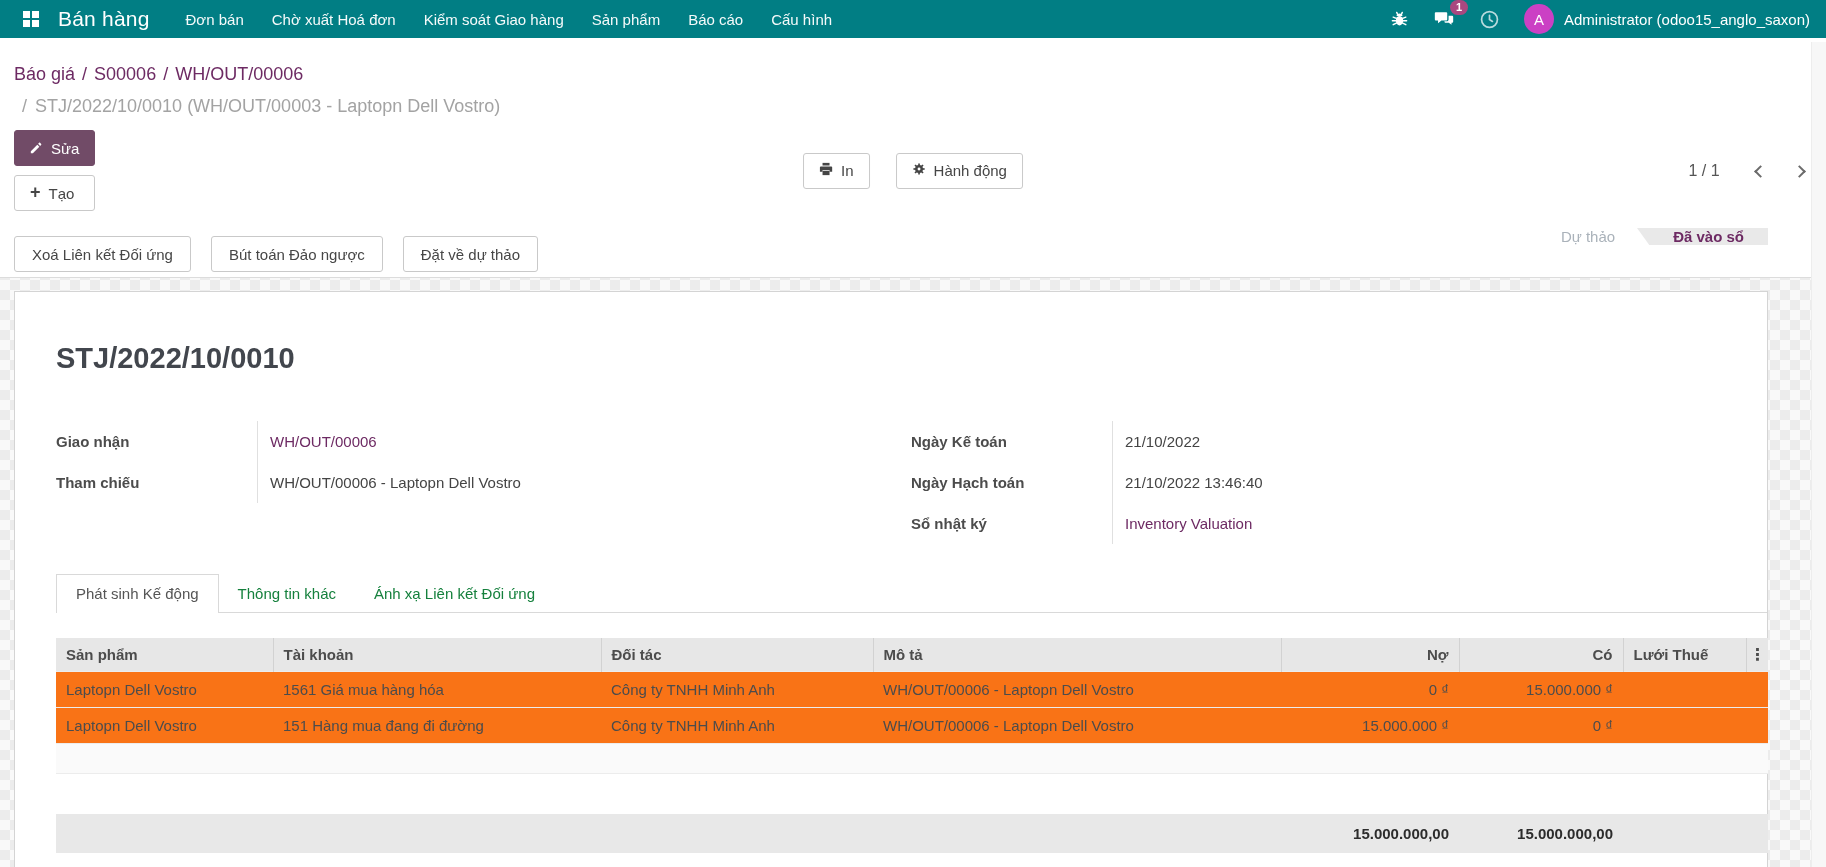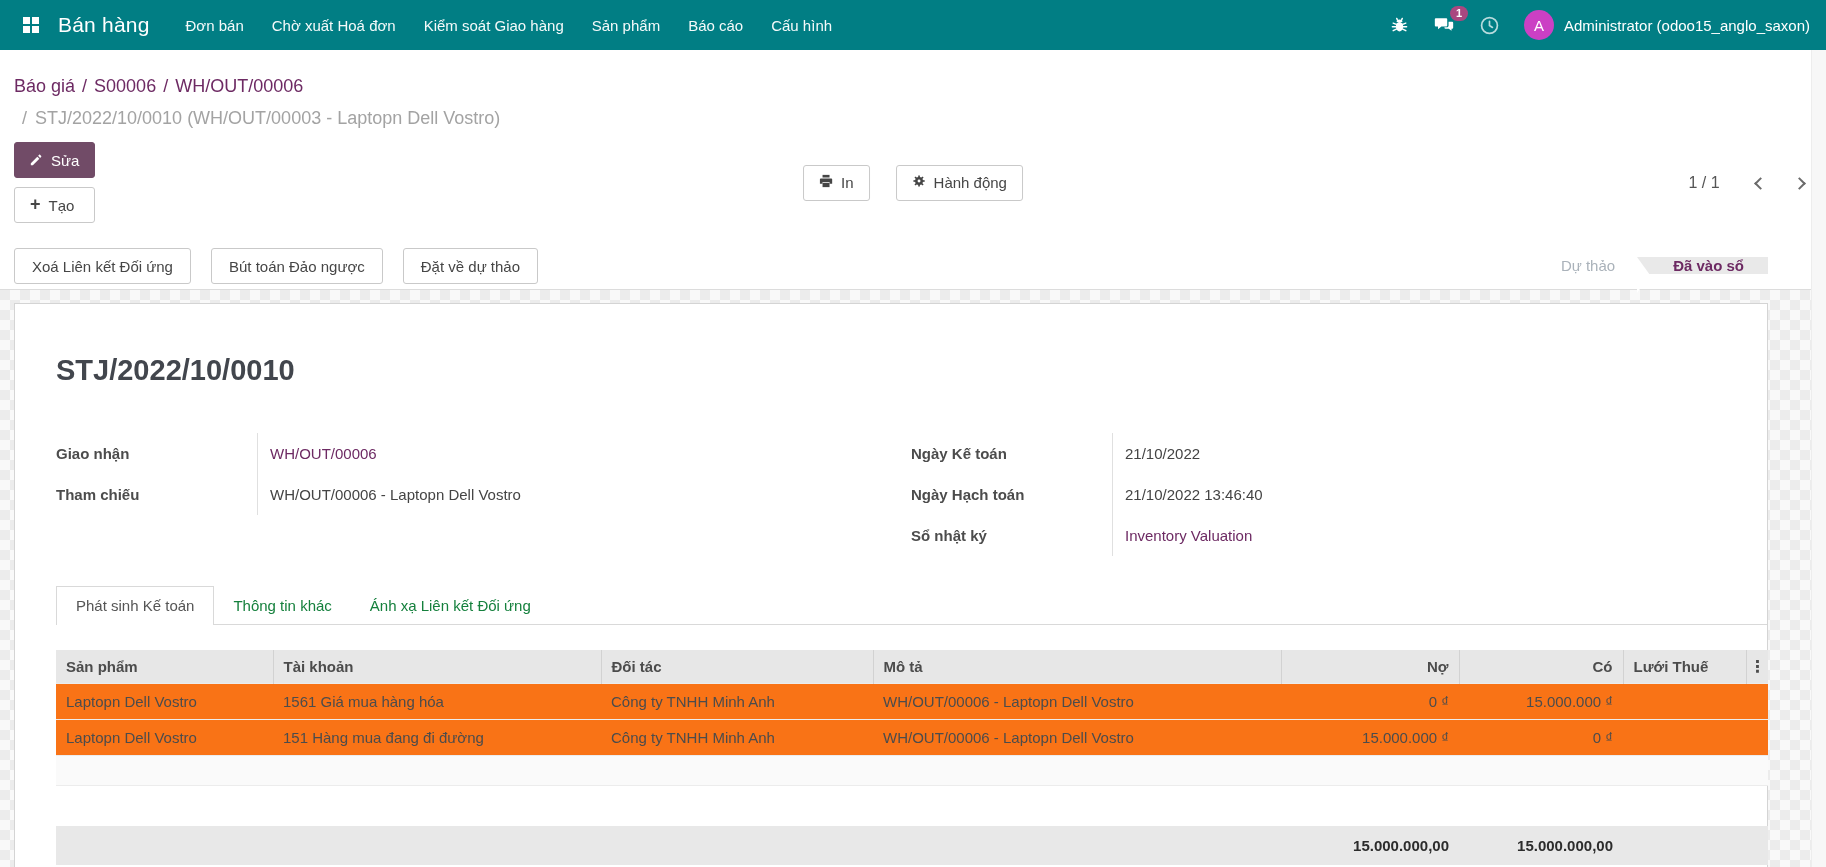--- a/index.html
+++ b/index.html
@@ -3,21 +3,21 @@
 <meta charset="utf-8">
 <style>
   * { box-sizing: border-box; }
   body { margin:0; width:1826px; height:867px; overflow:hidden;
          font-family:"Liberation Sans","DejaVu Sans",sans-serif; color:#4c4c4c; }
   .page { position:relative; width:1826px; height:867px;
           background: conic-gradient(#ececec 25%, #f9f9f9 0 50%, #ececec 0 75%, #f9f9f9 0);
           background-size:20px 20px; }
 
   
-  .topbar { height:50px; background:#017e84; display:flex; align-items:center;
+  .topbar { height:38px; background:#017e84; display:flex; align-items:center;
             padding:0 16px; color:#fff; position:relative; z-index:5; }
   .apps-btn { display:flex; align-items:center; padding:4px 6px; cursor:pointer; }
   .brand { font-size:21px; font-weight:500; margin:0 22px 0 12px; letter-spacing:.2px; }
   .menu { display:flex; align-items:center; }
   .menu-item { padding:12px 14px; font-size:15px; color:rgba(255,255,255,.96); cursor:pointer; }
   .topbar-right { margin-left:auto; display:flex; align-items:center; gap:24px; }
   .icon-btn { position:relative; display:flex; align-items:center; cursor:pointer; }
   .badge { position:absolute; top:-8px; right:-13px; background:#a94880; color:#fff;
            border-radius:9px; font-size:11px; font-weight:700; padding:1px 6px; line-height:13px; }
   .user { display:flex; align-items:center; gap:10px; cursor:pointer; }
@@ -43,21 +43,21 @@
   .plus-glyph { font-size:18px; font-weight:700; line-height:1; margin-top:-2px; }
   .pager { margin-left:auto; display:flex; align-items:center; gap:36px; padding-right:6px; }
   .pager-count { font-size:16px; color:#555; }
   .chev { display:inline-block; width:9px; height:9px; border-top:2.4px solid #6b6b6b;
           border-left:2.4px solid #6b6b6b; cursor:pointer; }
   .chev-left { transform:rotate(-45deg); }
   .chev-right { transform:rotate(135deg); margin-left:26px; }
 
   .actions-row { display:flex; align-items:center; padding:25px 0 5px 14px; position:relative; }
   .actions-row .btn { margin-right:20px; padding:0 17px; }
-  .statusbar { position:absolute; right:58px; top:14px; height:37px; display:flex; align-items:flex-end; }
+  .statusbar { position:absolute; right:58px; top:7px; height:37px; display:flex; align-items:center; }
   .status-step { display:flex; align-items:center; padding:0 22px; font-size:15px; color:#aab2ba; cursor:pointer; }
   .status-step.active { background:#e9e9e9; color:#6d2a63; font-weight:700;
                         position:relative; padding:0 24px 0 36px; }
   .status-step.active::before { content:""; position:absolute; left:0; top:0;
         border-left:13px solid #fff; border-top:18.5px solid transparent; border-bottom:18.5px solid transparent; }
 
   
   .sheet { margin:13px 0 0 14px; width:1754px; height:660px; background:#fff;
            border:1px solid #d4d4d4; border-bottom:none; }
   .sheet-title { margin:50px 40px 0 41px; font-size:29px; font-weight:700; color:#42464d; }
@@ -254,21 +254,21 @@
         <div class="field-row">
           <div class="field-label">Sổ nhật ký</div>
           <div class="field-value">
               <a class="link">Inventory Valuation</a>
             </div>
         </div>
       </div>
     </div>
 
     <div class="tabs">
-      <div class="tab active">Phát sinh Kế toán</div>
+      <div class="tab active">Phát sinh Kế động</div>
       <div class="tab">Thông tin khác</div>
       <div class="tab">Ánh xạ Liên kết Đối ứng</div>
     </div>
 
     <table class="je">
       <colgroup>
         <col style="width:217px">
           <col style="width:328px">
           <col style="width:272px">
           <col style="width:408px">

